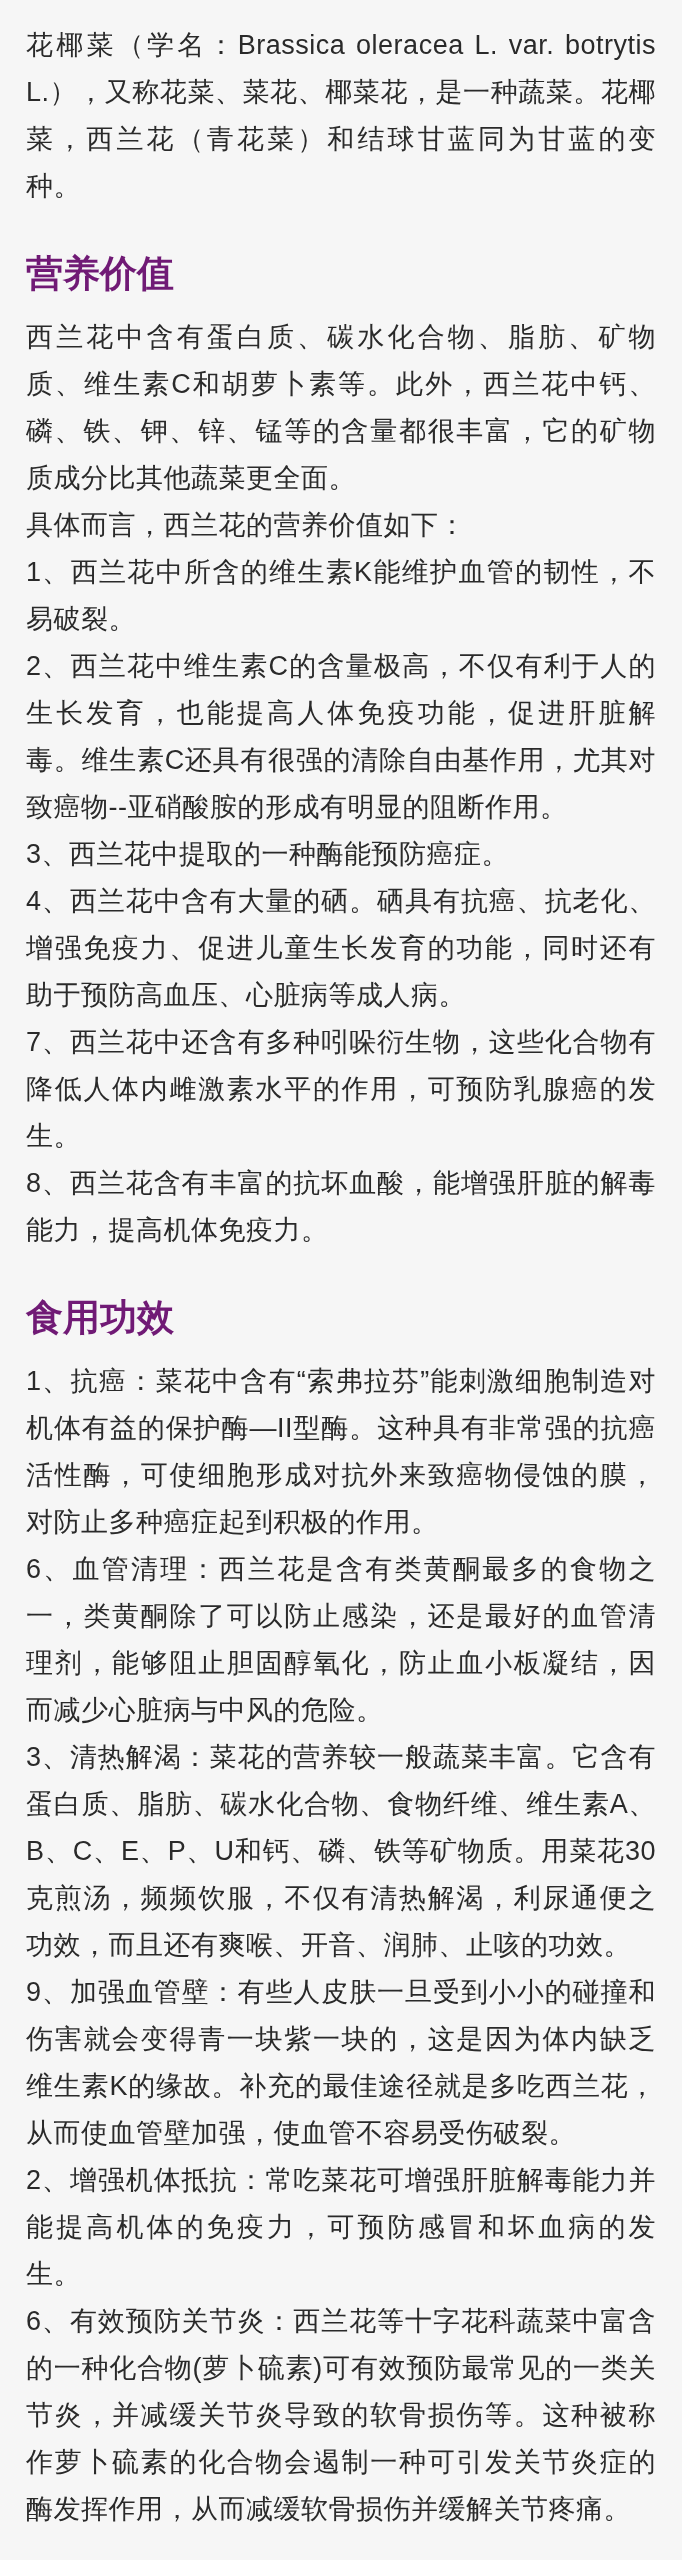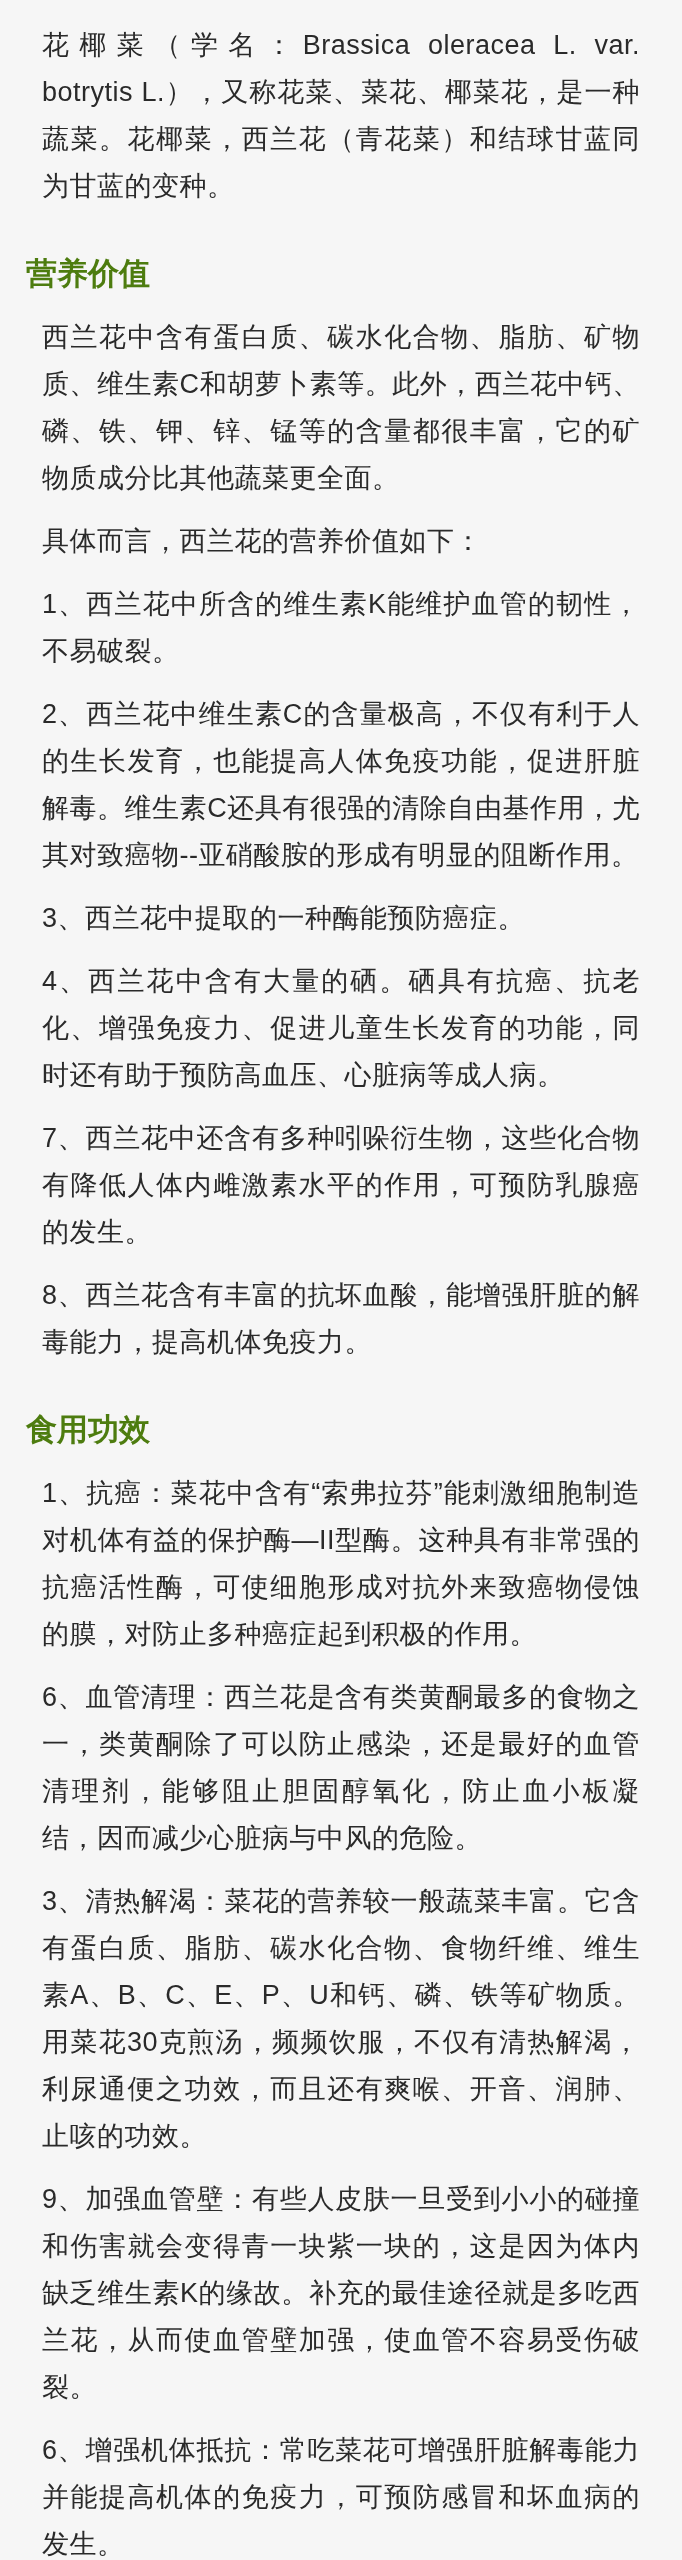--- a/index.html
+++ b/index.html
@@ -15,32 +15,32 @@
     box-sizing: border-box;
     background: #f6f6f6;
     margin: 0 auto;
   }
   article.article {
     padding: 8px 26px 40px 26px;
   }
   p.para {
     font-size: 27px;
     line-height: 47px;
-    margin: 16px;
+    margin: 0;
     text-align: justify;
     letter-spacing: 0.5px;
     word-break: break-word;
   }
   p.intro {
     margin-top: 14px;
   }
   h2.section-heading {
-    font-size: 31px;
+    font-size: 37px;
     font-weight: 700;
-    color: #4d7c0f;
+    color: #701a75;
     margin: 44px 0 20px 0;
     line-height: 40px;
   }
 </style>
 </head>
 <body>
 
 <div class="page">
   <article class="article">
     <p class="para intro">花椰菜（学名：Brassica oleracea L. var. botrytis L.），又称花菜、菜花、椰菜花，是一种蔬菜。花椰菜，西兰花（青花菜）和结球甘蓝同为甘蓝的变种。</p>
@@ -59,19 +59,19 @@
           </div>
   </section>
 
   <section>
     <h2 class="section-heading">食用功效</h2>
     <div class="paras">
             <p class="para">1、抗癌：菜花中含有“索弗拉芬”能刺激细胞制造对机体有益的保护酶—II型酶。这种具有非常强的抗癌活性酶，可使细胞形成对抗外来致癌物侵蚀的膜，对防止多种癌症起到积极的作用。</p>
             <p class="para">6、血管清理：西兰花是含有类黄酮最多的食物之一，类黄酮除了可以防止感染，还是最好的血管清理剂，能够阻止胆固醇氧化，防止血小板凝结，因而减少心脏病与中风的危险。</p>
             <p class="para">3、清热解渴：菜花的营养较一般蔬菜丰富。它含有蛋白质、脂肪、碳水化合物、食物纤维、维生素A、B、C、E、P、U和钙、磷、铁等矿物质。用菜花30克煎汤，频频饮服，不仅有清热解渴，利尿通便之功效，而且还有爽喉、开音、润肺、止咳的功效。</p>
             <p class="para">9、加强血管壁：有些人皮肤一旦受到小小的碰撞和伤害就会变得青一块紫一块的，这是因为体内缺乏维生素K的缘故。补充的最佳途径就是多吃西兰花，从而使血管壁加强，使血管不容易受伤破裂。</p>
-            <p class="para">6、增强机体抵抗：常吃菜花可增强肝脏解毒能力并能提高机体的免疫力，可预防感冒和坏血病的发生。</p>
+            <p class="para">2、增强机体抵抗：常吃菜花可增强肝脏解毒能力并能提高机体的免疫力，可预防感冒和坏血病的发生。</p>
             <p class="para">6、有效预防关节炎：西兰花等十字花科蔬菜中富含的一种化合物(萝卜硫素)可有效预防最常见的一类关节炎，并减缓关节炎导致的软骨损伤等。这种被称作萝卜硫素的化合物会遏制一种可引发关节炎症的酶发挥作用，从而减缓软骨损伤并缓解关节疼痛。</p>
           </div>
   </section>
 </div>
   </article>
 </div>
 
 </body></html>

